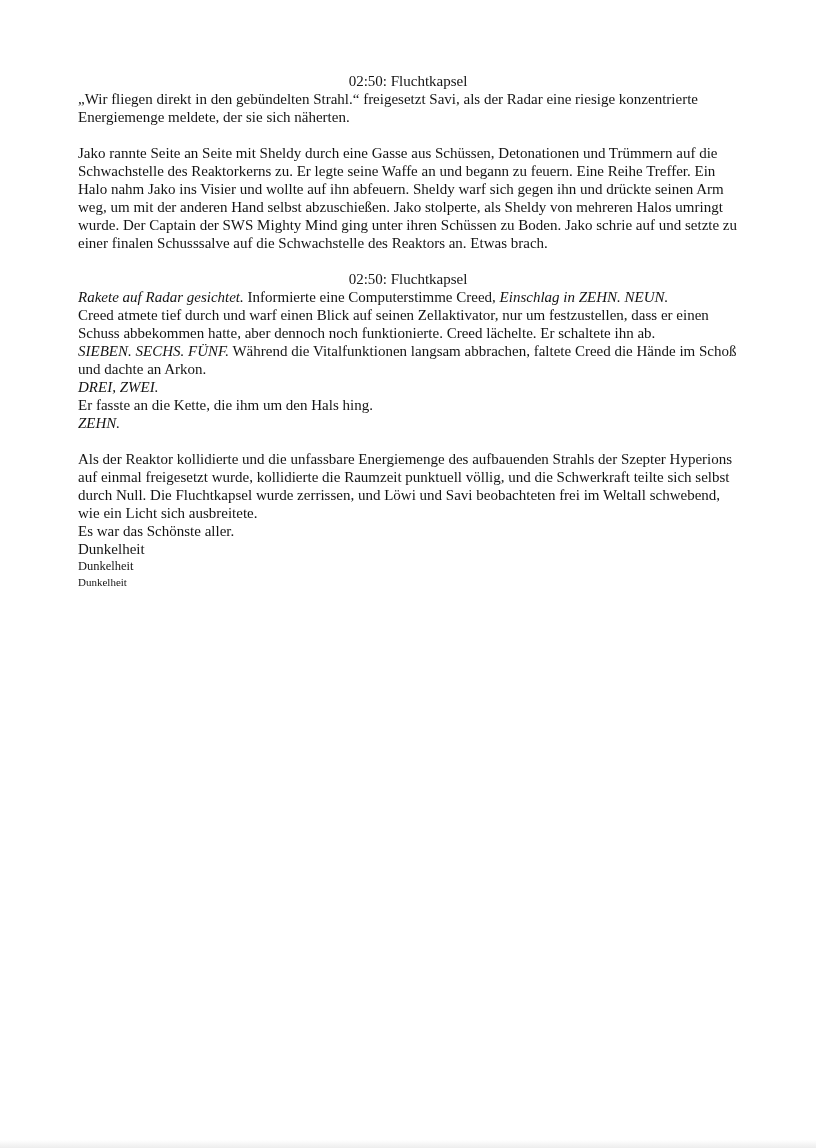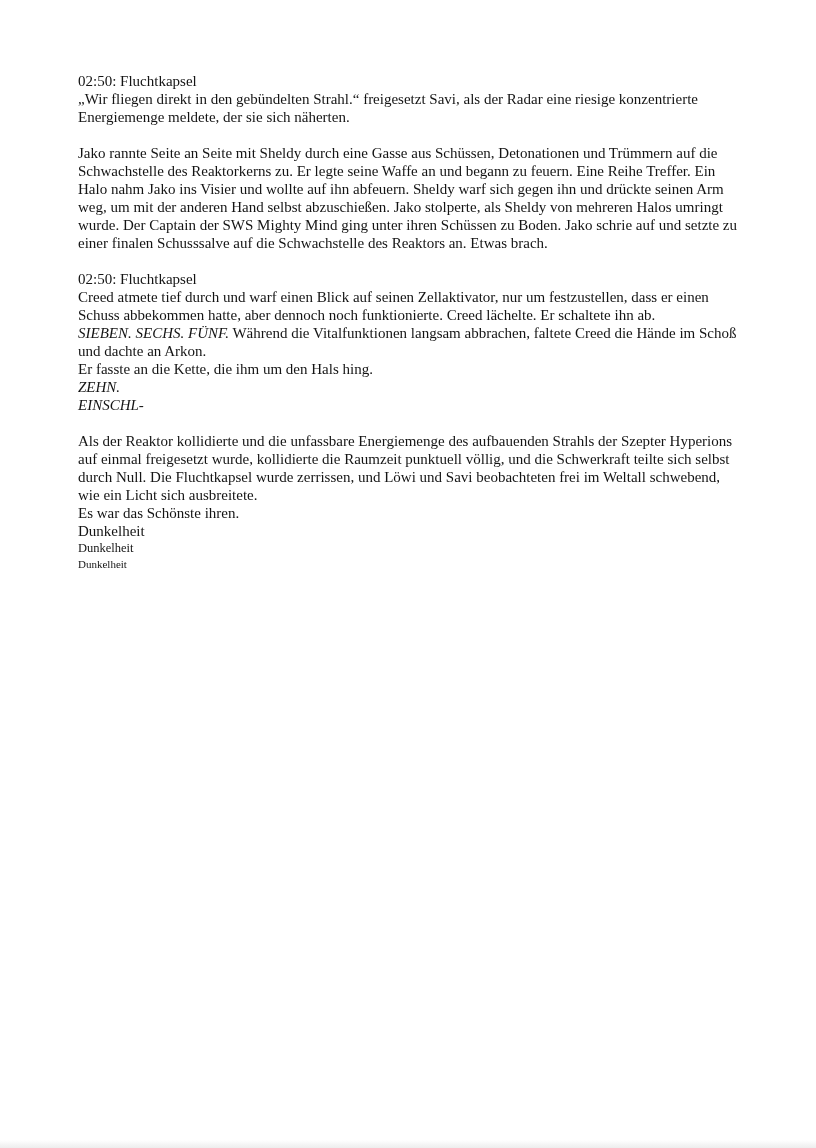--- a/index.html
+++ b/index.html
@@ -24,20 +24,21 @@
   .section {
     margin: 0 0 18px 0;
   }
   .line {
     font-size: 15px;
     line-height: 18px;
     letter-spacing: 0;
   }
   .heading {
     font-weight: normal;
+    text-align: center;
   }
   .para.sm {
     font-size: 12.5px;
     line-height: 17px;
   }
   .para.xs {
     font-size: 11px;
     line-height: 14px;
   }
   .i { font-style: italic; }
@@ -57,27 +58,28 @@
 <div class="doc-page">
     <div class="section">
       <div class="line heading">02:50: Fluchtkapsel</div>
       <div class="line para"><span class="r">„Wir fliegen direkt in den gebündelten Strahl.“ freigesetzt Savi, als der Radar eine riesige konzentrierte Energiemenge meldete, der sie sich näherten.</span></div>
     </div>
     <div class="section">
       <div class="line para"><span class="r">Jako rannte Seite an Seite mit Sheldy durch eine Gasse aus Schüssen, Detonationen und Trümmern auf die Schwachstelle des Reaktorkerns zu. Er legte seine Waffe an und begann zu feuern. Eine Reihe Treffer. Ein Halo nahm Jako ins Visier und wollte auf ihn abfeuern. Sheldy warf sich gegen ihn und drückte seinen Arm weg, um mit der anderen Hand selbst abzuschießen. Jako stolperte, als Sheldy von mehreren Halos umringt wurde. Der Captain der SWS Mighty Mind ging unter ihren Schüssen zu Boden. Jako schrie auf und setzte zu einer finalen Schusssalve auf die Schwachstelle des Reaktors an. Etwas brach.</span></div>
     </div>
     <div class="section">
       <div class="line heading">02:50: Fluchtkapsel</div>
+      <div class="line para"><span class="i">Rakete auf Radar gesichtet.</span><span class="r"> Informierte eine Computerstimme Creed, </span><span class="i">Einschlag in ZEHN. NEUN.</span></div>
       <div class="line para"><span class="r">Creed atmete tief durch und warf einen Blick auf seinen Zellaktivator, nur um festzustellen, dass er einen Schuss abbekommen hatte, aber dennoch noch funktionierte. Creed lächelte. Er schaltete ihn ab.</span></div>
       <div class="line para"><span class="i">SIEBEN. SECHS. FÜNF.</span><span class="r"> Während die Vitalfunktionen langsam abbrachen, faltete Creed die Hände im Schoß und dachte an Arkon.</span></div>
+      <div class="line para"><span class="i">DREI, ZWEI.</span></div>
       <div class="line para"><span class="r">Er fasste an die Kette, die ihm um den Hals hing.</span></div>
       <div class="line para"><span class="i">ZEHN.</span></div>
-      <div class="line para"><span class="i">EINSCHL-</span></div>
     </div>
     <div class="section">
       <div class="line para"><span class="r">Als der Reaktor kollidierte und die unfassbare Energiemenge des aufbauenden Strahls der Szepter Hyperions auf einmal freigesetzt wurde, kollidierte die Raumzeit punktuell völlig, und die Schwerkraft teilte sich selbst durch Null. Die Fluchtkapsel wurde zerrissen, und Löwi und Savi beobachteten frei im Weltall schwebend, wie ein Licht sich ausbreitete.</span></div>
-      <div class="line para"><span class="r">Es war das Schönste ihren.</span></div>
+      <div class="line para"><span class="r">Es war das Schönste aller.</span></div>
       <div class="line para"><span class="r">Dunkelheit</span></div>
       <div class="line para sm"><span class="r">Dunkelheit</span></div>
       <div class="line para xs"><span class="r">Dunkelheit</span></div>
     </div>
   </div>
 <div class="page-bottom-edge"></div>
 
 </body></html>

